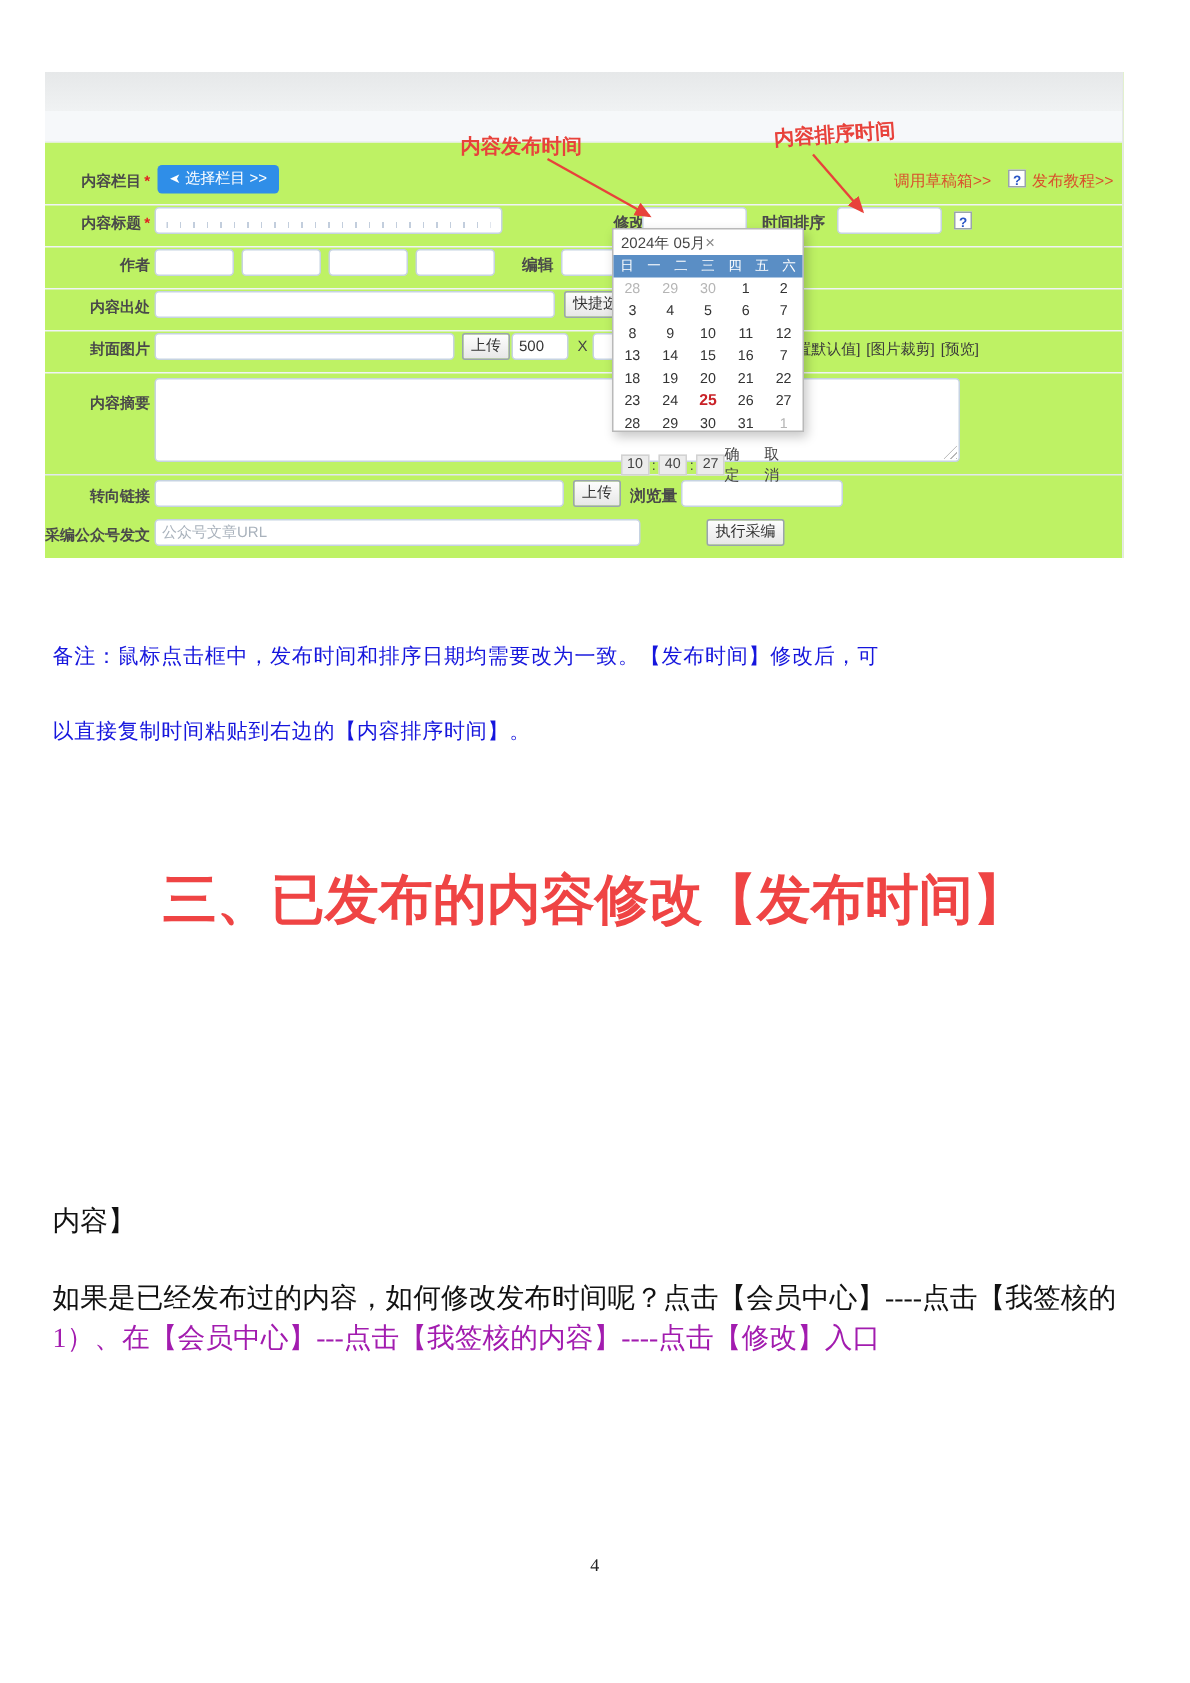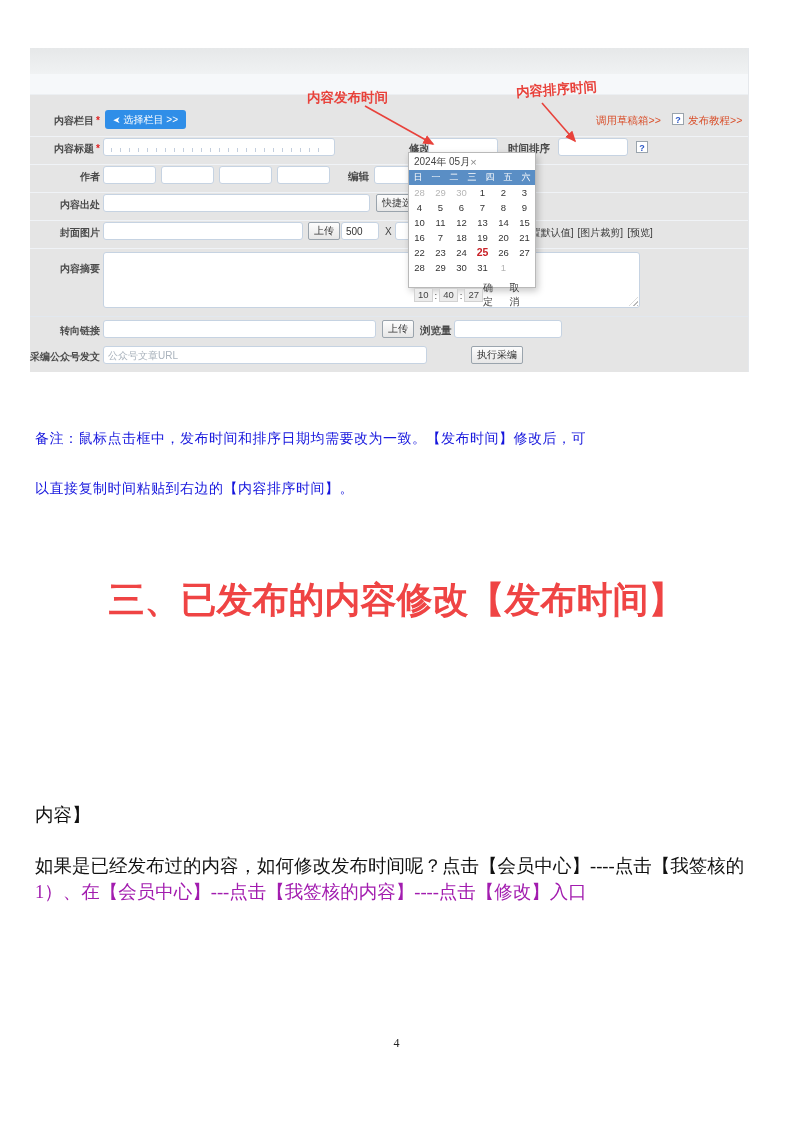--- a/index.html
+++ b/index.html
@@ -1,20 +1,20 @@
 <!DOCTYPE html>
 <html><head>
 <meta charset="utf-8">
 <style>
   html,body{margin:0;padding:0;background:#fff;}
   .page{position:relative;width:793px;height:1122px;background:#fff;overflow:hidden;
         font-family:"Liberation Sans",sans-serif;}
 
   
-  .shot{position:absolute;left:30px;top:48px;width:718px;height:324px;background:#e5e5e5;
+  .shot{position:absolute;left:30px;top:48px;width:718px;height:324px;background:#bef264;
         border-right:1px solid #e5e8ec;}
   .band1{position:absolute;left:0;top:0;width:100%;height:26px;
          background:linear-gradient(#e6e8e9,#f0f2f3),
          radial-gradient(120px 18px at 120px 14px,#dcdfe1,transparent);}
   .band2{position:absolute;left:0;top:26px;width:100%;height:20px;background:#f6f8fa;
          border-bottom:1px solid #eceff2;}
   .sep{position:absolute;left:0;width:100%;height:1px;background:#f0f3f7;}
   .sep.strong{background:#e2e8ef;}
 
   .lbl{position:absolute;left:0;width:70px;text-align:right;font-size:10px;font-weight:bold;
@@ -55,21 +55,21 @@
 
   
   .cal{position:absolute;left:378px;top:104px;width:126px;height:134px;background:#fff;
        border:1px solid #b9b9b9;box-shadow:2px 3px 7px rgba(0,0,0,.22);z-index:5;
        font-family:"Liberation Sans",sans-serif;}
   .cal-head{display:flex;align-items:center;height:17px;
        padding:0 5px;font-size:10px;color:#444;}
   .cal-close{color:#888;font-size:11px;cursor:pointer;}
   .cal-week{display:grid;grid-template-columns:repeat(7,1fr);background:#5a8ec5;height:15px;}
   .cal-week span{color:#fff;font-size:9px;text-align:center;line-height:15px;}
-  .cal-days{display:grid;grid-template-columns:repeat(6,1fr);}
+  .cal-days{display:grid;grid-template-columns:repeat(5,1fr);}
   .cal-days span{font-size:9.5px;color:#333;text-align:center;line-height:15px;height:15px;cursor:pointer;}
   .cal-days span.m{color:#b5b5b5;}
   .cal-days span.sel{color:#c92127;font-weight:bold;font-size:10.5px;}
   .cal-foot{display:flex;align-items:center;margin-top:6px;padding:0 5px;font-size:9.5px;color:#444;}
   .tbox{background:#ececec;border:1px solid #d2d2d2;padding:0 3px;line-height:12px;}
   .tsep{margin:0 2px;}
   .cal-ok,.cal-cancel{font-size:10px;color:#444;cursor:pointer;}
   .cal-ok{margin-left:auto;}
   .cal-cancel{margin-left:8px;margin-right:2px;}
 

